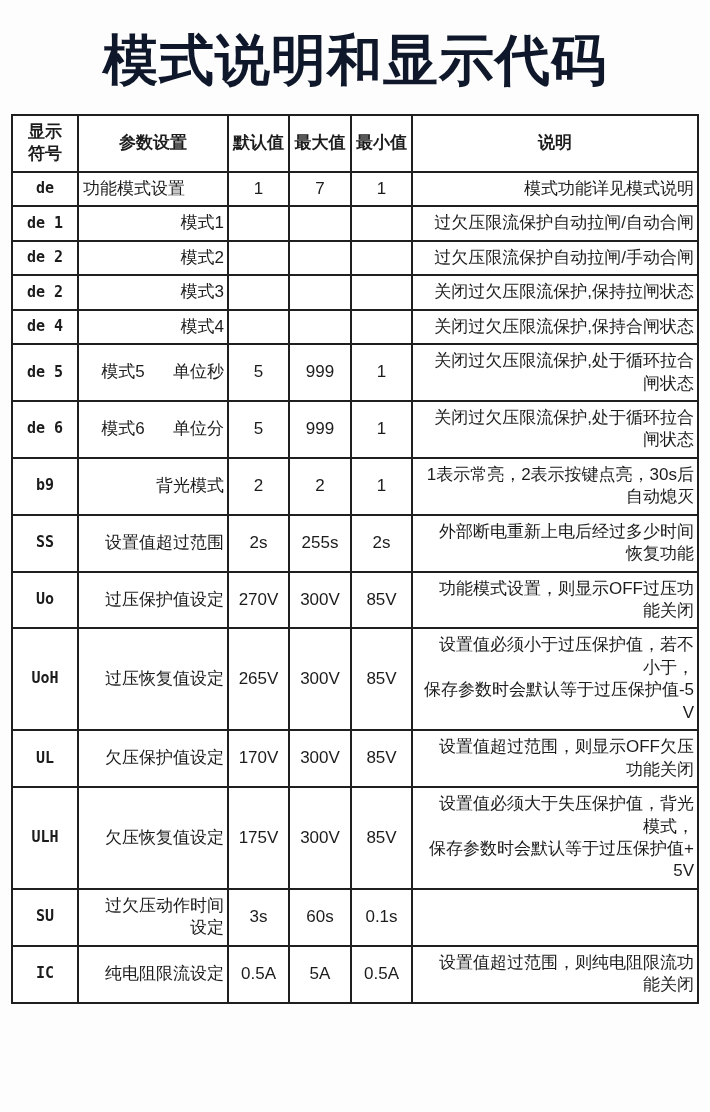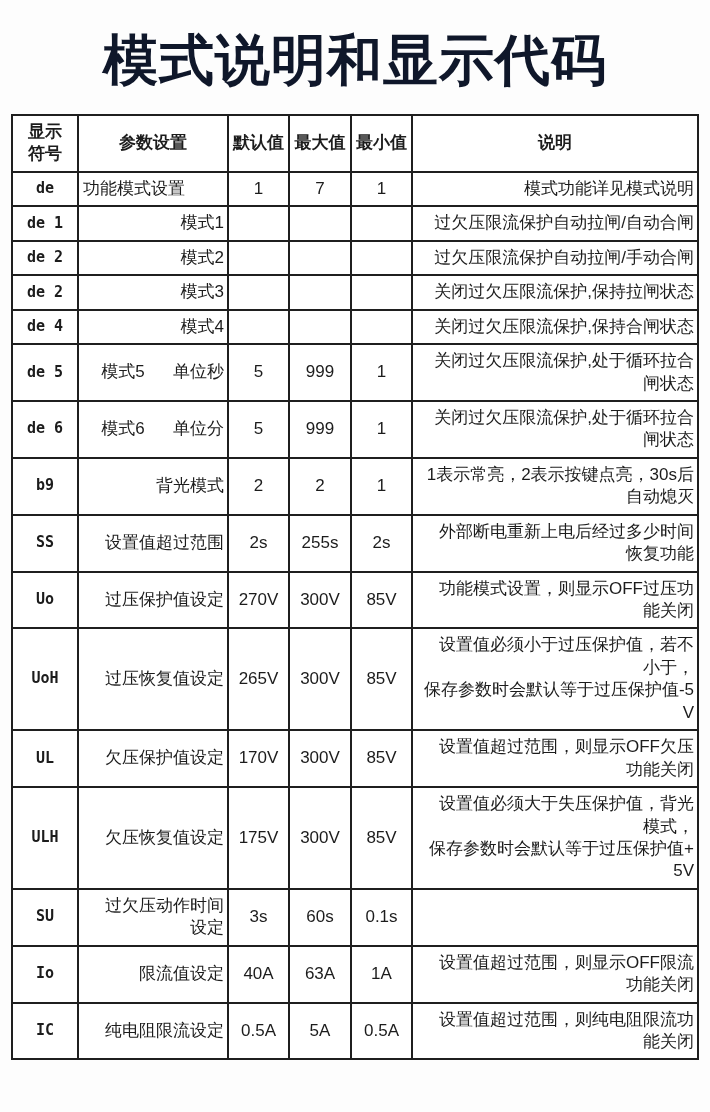--- a/index.html
+++ b/index.html
@@ -199,28 +199,20 @@
         </tr>
         <tr>
           <td class="c0">SU</td>
           <td class="c1">过欠压动作时间设定</td>
           <td class="c2">3s</td>
           <td class="c3">60s</td>
           <td class="c4">0.1s</td>
           <td class="c5"></td>
         </tr>
         <tr>
-          <td class="c0">Io</td>
-          <td class="c1">限流值设定</td>
-          <td class="c2">40A</td>
-          <td class="c3">63A</td>
-          <td class="c4">1A</td>
-          <td class="c5">设置值超过范围，则显示OFF限流功能关闭</td>
-        </tr>
-        <tr>
           <td class="c0">IC</td>
           <td class="c1">纯电阻限流设定</td>
           <td class="c2">0.5A</td>
           <td class="c3">5A</td>
           <td class="c4">0.5A</td>
           <td class="c5">设置值超过范围，则纯电阻限流功能关闭</td>
         </tr>
       </tbody>
   </table>
 </div>

